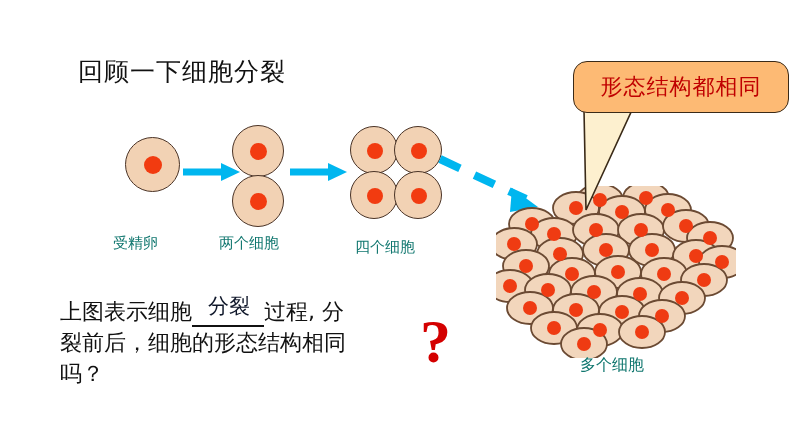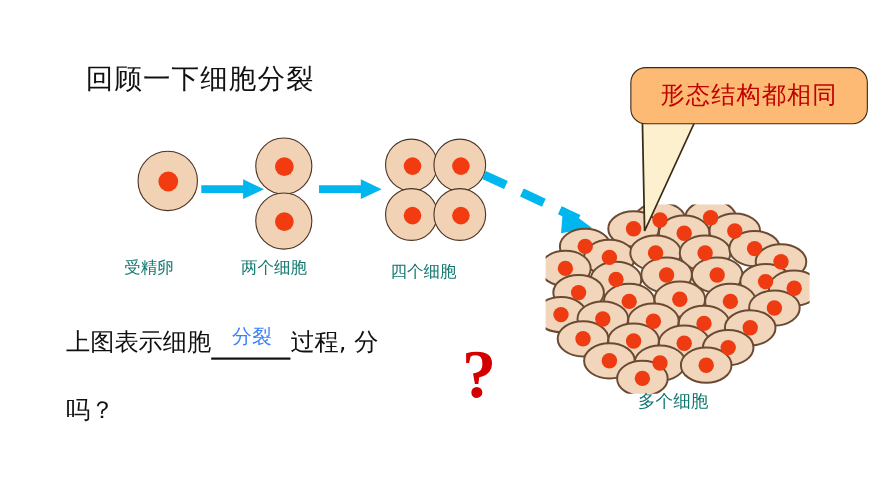--- a/index.html
+++ b/index.html
@@ -92,22 +92,22 @@
     position: relative;
     height: 24px;
     vertical-align: bottom;
   }
   #answer-word {
     position: absolute;
     left: 2px;
     top: -10px;
     width: 70px;
     text-align: center;
-    color: #3b82f6;
-    font-size: 18px;
+    color: #0f172a;
+    font-size: 21px;
     white-space: nowrap;
   }
   #question-mark {
     left: 420px;
     top: 310px;
     font-size: 62px;
     font-weight: bold;
     color: #d40000;
     font-family: "Liberation Serif", serif;
     line-height: 1;
@@ -246,19 +246,19 @@
     <span id="callout-text">形态结构都相同</span>
   </div>
 
   <div class="abs stage-label" id="label-zygote">受精卵</div>
   <div class="abs stage-label" id="label-two">两个细胞</div>
   <div class="abs stage-label" id="label-four">四个细胞</div>
   <div class="abs stage-label" id="label-many">多个细胞</div>
 
   <div class="abs" id="question-block">
     <span>上图表示细胞</span><span class="blank"><span id="answer-word">分裂</span></span><span>过程, 分</span><br>
-    <br>
+    <span>裂前后，细胞的形态结构相同</span><br>
     <span>吗？</span>
   </div>
 
   <div class="abs" id="question-mark">?</div>
 
 </div>
 
 </body></html>

